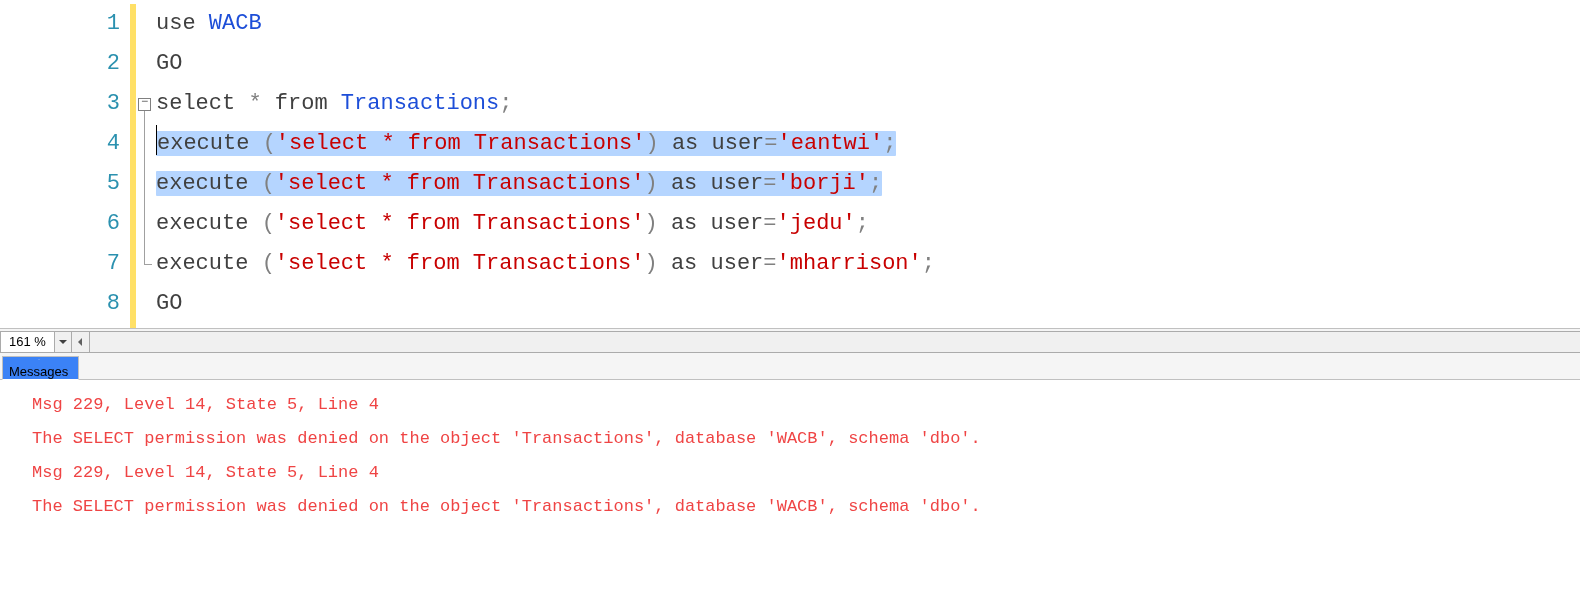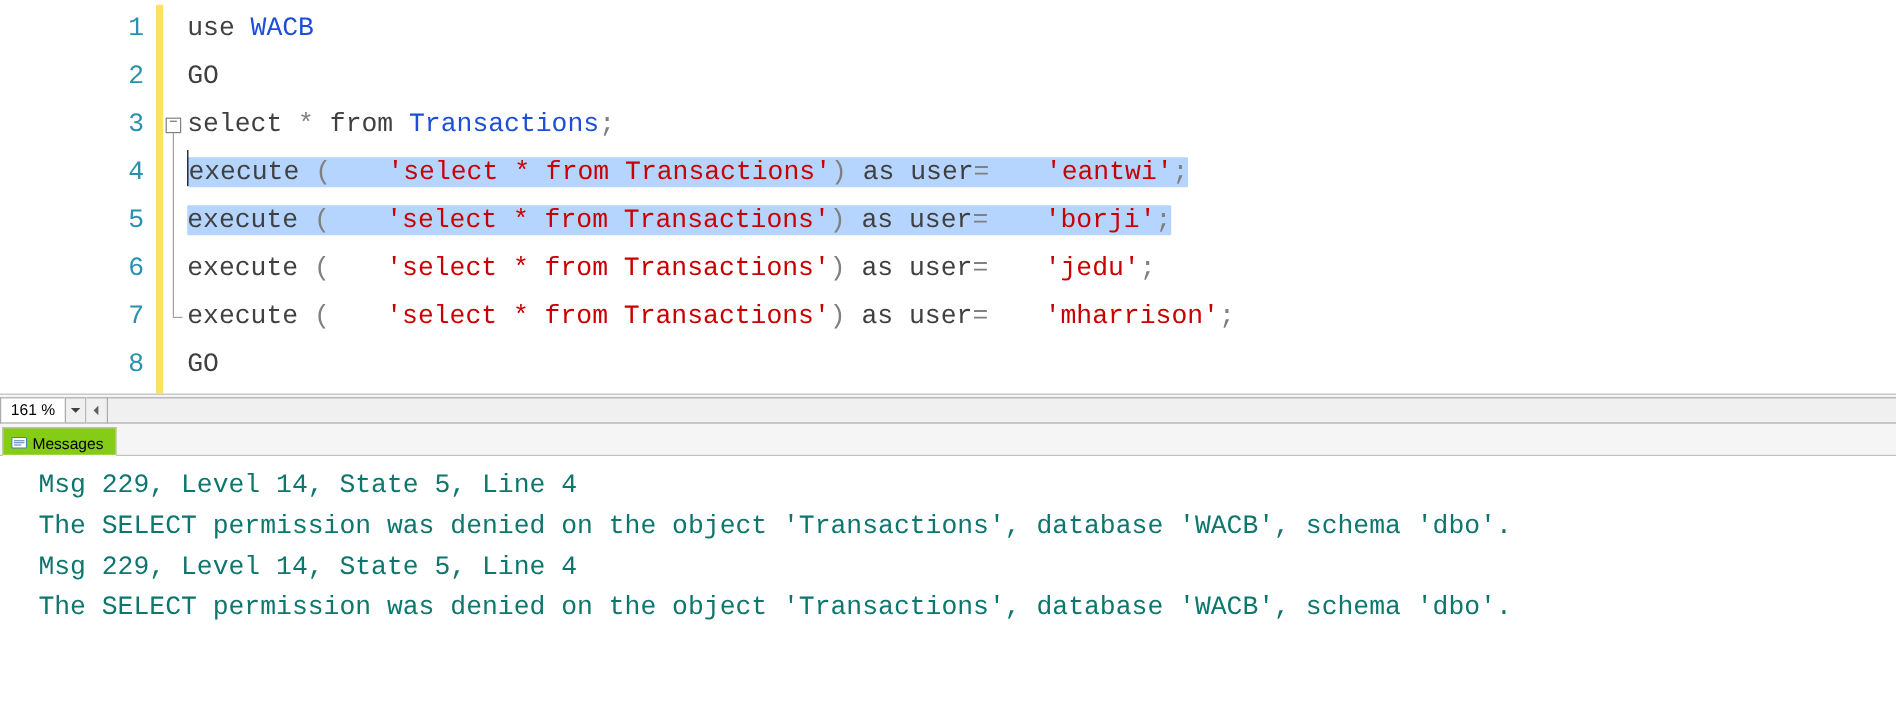--- a/index.html
+++ b/index.html
@@ -84,21 +84,21 @@
   .code {
     flex: 1 1 auto;
     padding-top: 4px;
     white-space: pre;
   }
   .row {
     height: 40px;
     line-height: 40px;
   }
   .tok-kw { color: #404040; }
-  .tok-str { color: #c80000; margin-left: 47px; }
+  .tok-str { color: #c80000; }
   .tok-op  { color: #808080; }
   .tok-id  { color: #1d4ed8; }
   .sel { background: #b5d5ff; border-radius: 1px; }
   .caret {
     display: inline-block;
     width: 0;
     border-left: 1px solid #000;
     height: 30px;
     vertical-align: -6px;
   }
@@ -139,37 +139,38 @@
     height: 26px;
     background: #f5f5f5;
     border-bottom: 1px solid #c0c0c0;
     display:flex;
     align-items:flex-end;
     font-family: "Segoe UI", Tahoma, sans-serif;
     font-size: 13px;
     padding-left:2px;
   }
   .tab {
-    background:#84cc16;
+    background:#3b82f6;
     border:1px solid #c0c0c0;
     border-bottom:1px solid #fff;
     height:24px;
     padding: 2px 10px 0 6px;
     display:flex;align-items:center;
     gap:4px;
     position:relative;
     top:1px;
     cursor:pointer;
+    flex-direction:column;
   }
   .tab svg { width:14px;height:14px; }
 
   .messages {
     font-family: Consolas, 'Courier New', monospace;
-    font-size: 22px;
-    color: #0f766e;
+    font-size: 17px;
+    color: #ef4444;
     white-space: pre;
     padding: 8px 0 0 32px;
     line-height: 34px;
   }
 </style>
 </head>
 <body>
 
 <div class="editor-area">
   <div class="code-block">

